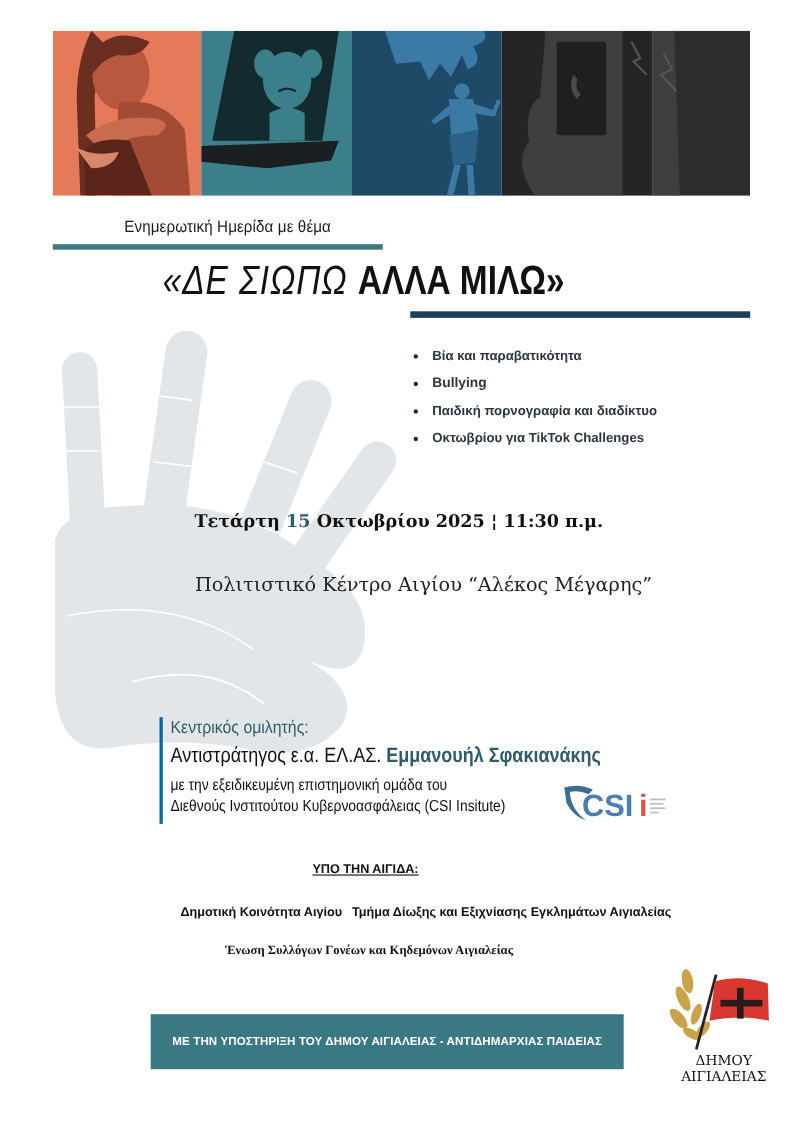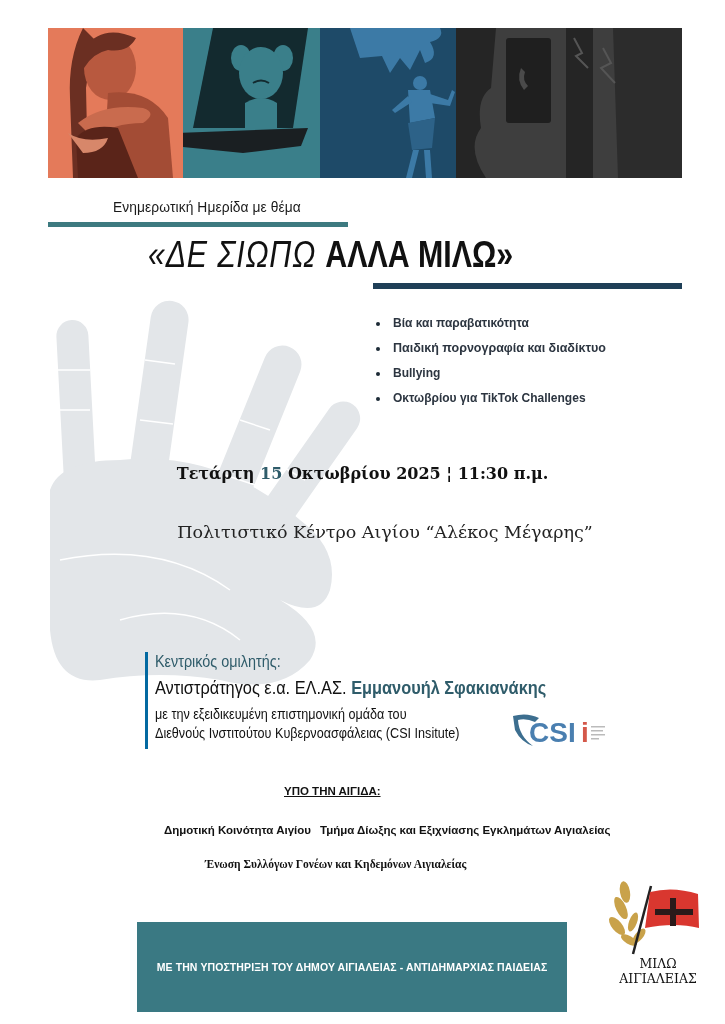--- a/index.html
+++ b/index.html
@@ -48,21 +48,21 @@
     .csi-logo { position: absolute; left: 509px; top: 710px; width: 100px; height: 42px; }
 
     
     .aegis { position: absolute; left: 284px; top: 785px; font-size: 11.5px; font-weight: bold; text-decoration: underline; color: #111; }
     .org-line { position: absolute; font-size: 11.5px; font-weight: bold; color: #111; white-space: nowrap; }
     .org-a { left: 164px; top: 824px; }
     .org-b { left: 320px; top: 824px; }
     .org-c { left: 205px; top: 858px; font-family: Liberation Serif, serif; }
 
     
-    .support { position: absolute; left: 137px; top: 922px; width: 430px; height: 90px; background: #3a7983; display: flex; align-items: center; justify-content: center; }
+    .support { position: absolute; left: 137px; top: 922px; width: 430px; height: 50px; background: #3a7983; display: flex; align-items: center; justify-content: center; }
     .support span { color: #ffffff; font-size: 10.5px; font-weight: bold; letter-spacing: 0.1px; white-space: nowrap; }
 
     
     .muni { position: absolute; left: 603px; top: 878px; width: 110px; height: 120px; }
     .muni svg { position: absolute; left: 0; top: 0; }
     .muni-text { position: absolute; left: 0; width: 110px; text-align: center; font-family: "DejaVu Serif", serif; font-size: 12.5px; color: #111; line-height: 15px; }
     .muni-t1 { top: 78px; }
     .muni-t2 { top: 93px; }
   </style>
 </head>
@@ -142,22 +142,22 @@
 
 <div class="subtitle">Ενημερωτική Ημερίδα με θέμα</div>
 <div class="rule-1"></div>
 <div class="title">
   <span class="light">«</span><span class="light">ΔΕ ΣΙΩΠΩ </span><span class="bold">ΑΛΛΑ ΜΙΛΩ</span><span class="bold">»</span>
 </div>
 <div class="rule-2"></div>
 
 <ul class="topics">
   <li>Βία και παραβατικότητα</li>
+  <li>Bullying</li>
   <li>Παιδική πορνογραφία και διαδίκτυο</li>
-  <li>Bullying</li>
   <li>Οκτωβρίου για TikTok Challenges</li>
 </ul>
 
 <div class="date">
   <span>Τετάρτη</span>
   <span class="accent">15</span>
   <span>Οκτωβρίου 2025</span>
   <span>¦</span>
   <span>11:30 π.μ.</span>
 </div>
@@ -199,15 +199,15 @@
       <ellipse cx="14" cy="48" rx="5" ry="11" transform="rotate(-40 14 48)"></ellipse>
       <ellipse cx="30" cy="44" rx="4" ry="10" transform="rotate(20 30 44)"></ellipse>
       <ellipse cx="26" cy="62" rx="4" ry="9" transform="rotate(-60 26 62)"></ellipse>
       <ellipse cx="36" cy="58" rx="4" ry="9" transform="rotate(40 36 58)"></ellipse>
     </g>
     <line x1="48" y1="8" x2="30" y2="76" stroke="#222" stroke-width="2.5"></line>
     <path d="M47 14 Q70 8 95 16 L96 50 Q72 44 42 50 Z" fill="#d9372f"></path>
     <rect x="67" y="20" width="6" height="28" fill="#2a1a1a"></rect>
     <rect x="52" y="31" width="38" height="6" fill="#2a1a1a"></rect>
   </svg>
-  <div class="muni-text muni-t1">ΜΙΛΩ</div>
+  <div class="muni-text muni-t1">ΔΗΜΟΥ</div>
   <div class="muni-text muni-t2">ΑΙΓΙΑΛΕΙΑΣ</div>
 </div>
 
 </body></html>

